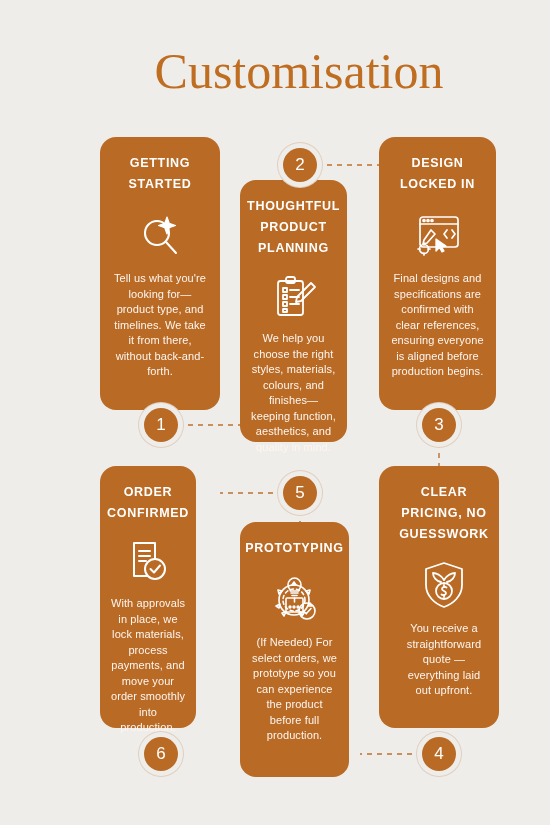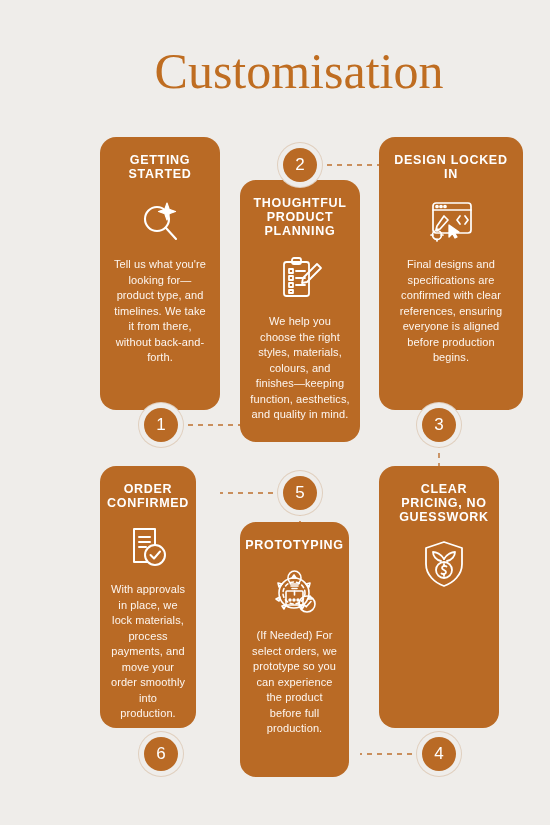--- a/index.html
+++ b/index.html
@@ -50,21 +50,21 @@
     color: #ffffff;
     text-align: center;
     padding: 16px 10px 16px 10px;
     display: flex;
     flex-direction: column;
     align-items: center;
   }
   .card-title {
     font-size: 12.5px;
     font-weight: bold;
-    line-height: 14px;
+    line-height: 21px;
     letter-spacing: 0.7px;
     color: #ffffff;
     text-transform: uppercase;
     margin-bottom: 6px;
   }
   .card-icon {
     margin: 8px 0 10px 0;
     display: flex;
     align-items: center;
     justify-content: center;
@@ -72,22 +72,22 @@
   }
   .card-body {
     font-size: 11px;
     line-height: 15.5px;
     color: #fdf6f0;
     letter-spacing: 0.1px;
   }
 
   
   #card-1 { left: 76px;  top: 137px; width: 120px; height: 273px; }
-  #card-2 { left: 216px; top: 180px; width: 120px; height: 262px; align-items: center; }
-  #card-3 { left: 355px; top: 137px; width: 144px; height: 273px; }
+  #card-2 { left: 216px; top: 180px; width: 107px; height: 262px; align-items: center; }
+  #card-3 { left: 355px; top: 137px; width: 117px; height: 273px; }
   #card-4 { left: 355px; top: 466px; width: 120px; height: 262px; padding-left: 20px; }
   #card-5 { left: 216px; top: 522px; width: 109px; height: 255px; }
   #card-6 { left: 76px;  top: 466px; width: 96px; height: 262px; }
 
   
   .badge {
     position: absolute;
     width: 34px;
     height: 34px;
     border-radius: 50%;
@@ -196,20 +196,21 @@
       <svg width="46" height="50" viewBox="0 0 46 50" fill="none" stroke="#ffffff" stroke-width="1.8" stroke-linecap="round" stroke-linejoin="round">
         <path d="M23 3 L41 9 V25 C41 36 32 44 23 47 C14 44 5 36 5 25 V9 Z"></path>
         <path d="M23 20 C20 15 15 13 12 13 C12 17 15 21 20 22"></path>
         <path d="M23 20 C26 15 31 13 34 13 C34 17 31 21 26 22"></path>
         <circle cx="23" cy="31" r="8"></circle>
         <path d="M25.5 27.5 C24.5 26.7 21 26.5 21 29 C21 31.2 25 30.8 25 33 C25 35.5 21.5 35.3 20.5 34.5"></path>
         <line x1="23" y1="25" x2="23" y2="27"></line>
         <line x1="23" y1="35" x2="23" y2="37"></line>
       </svg>
     </div>
+    <div class="card-body">You receive a straightforward quote — everything laid out upfront.</div>
   </div>
 
   <div class="card" id="card-5">
     <div class="card-title">PROTOTYPING</div>
     <div class="card-icon">
       <svg width="50" height="50" viewBox="0 0 50 50" fill="none" stroke="#ffffff" stroke-width="1.6" stroke-linecap="round" stroke-linejoin="round">
         <circle cx="24" cy="26" r="15"></circle>
         <path d="M24 8 L26 11 L22 11 Z M40 16 L39 20 L36 17 Z M42 32 L38 32 L40 29 Z
                  M32 42 L30 38 L34 39 Z M14 42 L16 38 L12 39 Z M6 32 L10 30 L9 34 Z
                  M8 16 L12 17 L9 20 Z"></path>

